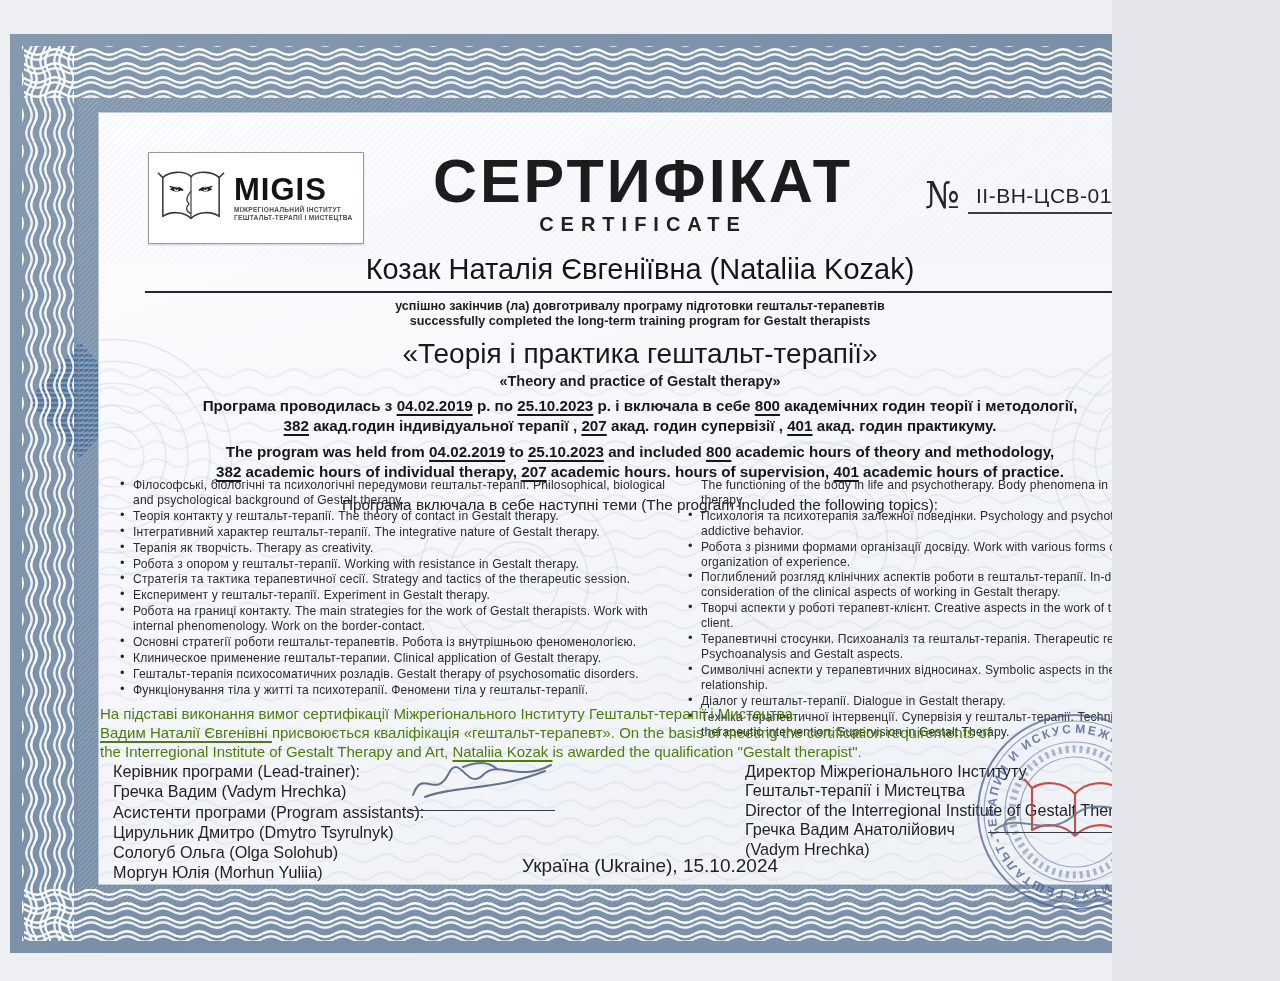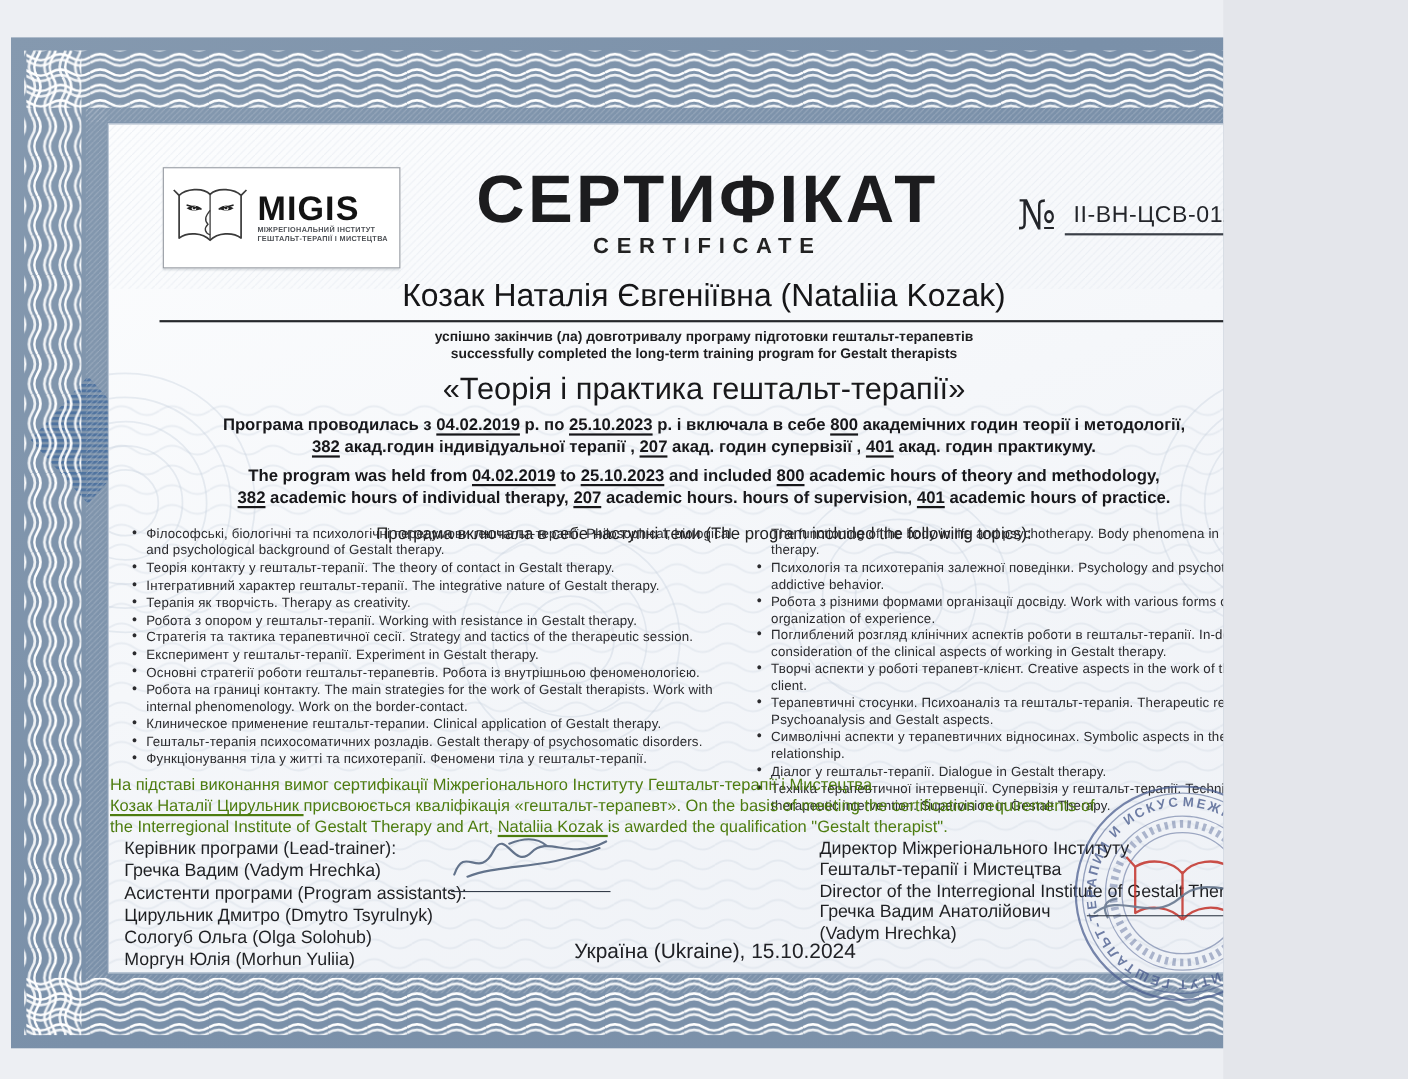--- a/index.html
+++ b/index.html
@@ -178,56 +178,57 @@
   <div class="number-wrap">
     <span class="no-label">№</span>
     <span class="cert-number">ІІ-ВН-ЦСВ-0119-01</span>
   </div>
 
   <div class="center-col">
     <div class="recipient-name">Козак Наталія Євгеніївна (Nataliia Kozak)</div>
     <div class="completed-line first">успішно закінчив (ла) довготривалу програму підготовки гештальт-терапевтів</div>
     <div class="completed-line">successfully completed the long-term training program for Gestalt therapists</div>
     <div class="program-title-uk">«Теорія і практика гештальт-терапії»</div>
+    <div class="program-title-en">«Theory and practice of Gestalt therapy»</div>
     <div class="held-line gap"><span>Програма проводилась з </span><span class="u">04.02.2019</span><span> р. по </span><span class="u">25.10.2023</span><span> р. і включала в  себе </span><span class="u">800</span><span> академічних годин теорії і методології,</span></div>
     <div class="held-line"><span class="u">382</span><span> акад.годин індивідуальної терапії , </span><span class="u">207</span><span> акад. годин супервізії , </span><span class="u">401</span><span> акад. годин практикуму.</span></div>
     <div class="held-line gap"><span>The program was held from </span><span class="u">04.02.2019</span><span> to </span><span class="u">25.10.2023</span><span> and included </span><span class="u">800</span><span> academic hours of theory and methodology,</span></div>
     <div class="held-line"><span class="u">382</span><span> academic hours of individual therapy, </span><span class="u">207</span><span> academic hours. hours of supervision, </span><span class="u">401</span><span> academic hours of practice.</span></div>
     <div class="topics-header">Програма включала в себе наступні теми (The program included the following topics):</div>
   </div>
 
   <div class="topics left">
       <div class="topic-item">Філософські, біологічні та психологічні передумови гештальт-терапії. Philosophical, biological and psychological background of Gestalt therapy.</div>
       <div class="topic-item">Теорія контакту у гештальт-терапії. The theory of contact in Gestalt therapy.</div>
       <div class="topic-item">Інтегративний характер гештальт-терапії. The integrative nature of Gestalt therapy.</div>
       <div class="topic-item">Терапія як творчість. Therapy as creativity.</div>
       <div class="topic-item">Робота з опором у гештальт-терапії. Working with resistance in Gestalt therapy.</div>
       <div class="topic-item">Стратегія та тактика терапевтичної сесії. Strategy and tactics of the therapeutic session.</div>
       <div class="topic-item">Експеримент у гештальт-терапії. Experiment in Gestalt therapy.</div>
+      <div class="topic-item">Робота на границі контакту. The main strategies for the work of Gestalt therapists. Work with internal phenomenology. Work on the border-contact.</div>
       <div class="topic-item">Основні стратегії роботи гештальт-терапевтів. Робота із внутрішньою феноменологією.</div>
-      <div class="topic-item">Робота на границі контакту. The main strategies for the work of Gestalt therapists. Work with internal phenomenology. Work on the border-contact.</div>
       <div class="topic-item">Клиническое применение гештальт-терапии. Clinical application of Gestalt therapy.</div>
       <div class="topic-item">Гештальт-терапія психосоматичних розладів. Gestalt therapy of psychosomatic disorders.</div>
       <div class="topic-item">Функціонування тіла у житті та психотерапії. Феномени тіла у гештальт-терапії.</div>
     </div>
   <div class="topics right">
       <div class="topic-item no-bullet">The functioning of the body in life and psychotherapy. Body phenomena in Gestalt therapy.</div>
       <div class="topic-item">Психологія та психотерапія залежної поведінки. Psychology and psychotherapy of addictive behavior.</div>
       <div class="topic-item">Робота з різними формами організації досвіду. Work with various forms of organization of experience.</div>
       <div class="topic-item">Поглиблений розгляд клінічних аспектів роботи в гештальт-терапії. In-depth consideration of the clinical aspects of working in Gestalt therapy.</div>
       <div class="topic-item">Творчі аспекти у роботі терапевт-клієнт. Creative aspects in the work of the therapist-client.</div>
       <div class="topic-item">Терапевтичні стосунки. Психоаналіз та гештальт-терапія. Therapeutic relationship. Psychoanalysis and Gestalt aspects.</div>
       <div class="topic-item">Символічні аспекти у терапевтичних відносинах. Symbolic aspects in the therapeutic relationship.</div>
       <div class="topic-item">Діалог у гештальт-терапії. Dialogue in Gestalt therapy.</div>
       <div class="topic-item">Техніка терапевтичної інтервенції. Супервізія у гештальт-терапії. Technique of therapeutic intervention. Supervision in Gestalt Therapy.</div>
     </div>
 
   <div class="qual">
     <div><span>На підставі виконання вимог сертифікації Міжрегіонального Інституту Гештальт-терапії і  Мистецтва</span></div>
-    <div><span class="u">Козак Наталії Цирульник </span><span>присвоюється кваліфікація «гештальт-терапевт». On the basis of meeting the certification requirements of</span></div>
+    <div><span class="u">Вадим Наталії Євгенівні </span><span>присвоюється кваліфікація «гештальт-терапевт». On the basis of meeting the certification requirements of</span></div>
     <div><span>the Interregional Institute of Gestalt Therapy and Art, </span><span class="u">Nataliia Kozak </span><span> is awarded the qualification "Gestalt therapist".</span></div>
   </div>
 
   <div class="sig-left">
       <div class="signatory-line">Керівник програми (Lead-trainer):</div>
       <div class="signatory-line">Гречка Вадим  (Vadym Hrechka)</div>
       <div class="signatory-line">Асистенти програми (Program assistants):</div>
       <div class="signatory-line">Цирульник  Дмитро (Dmytro Tsyrulnyk)</div>
       <div class="signatory-line">Сологуб Ольга (Olga Solohub)</div>
       <div class="signatory-line">Моргун Юлія (Morhun Yuliia)</div>

